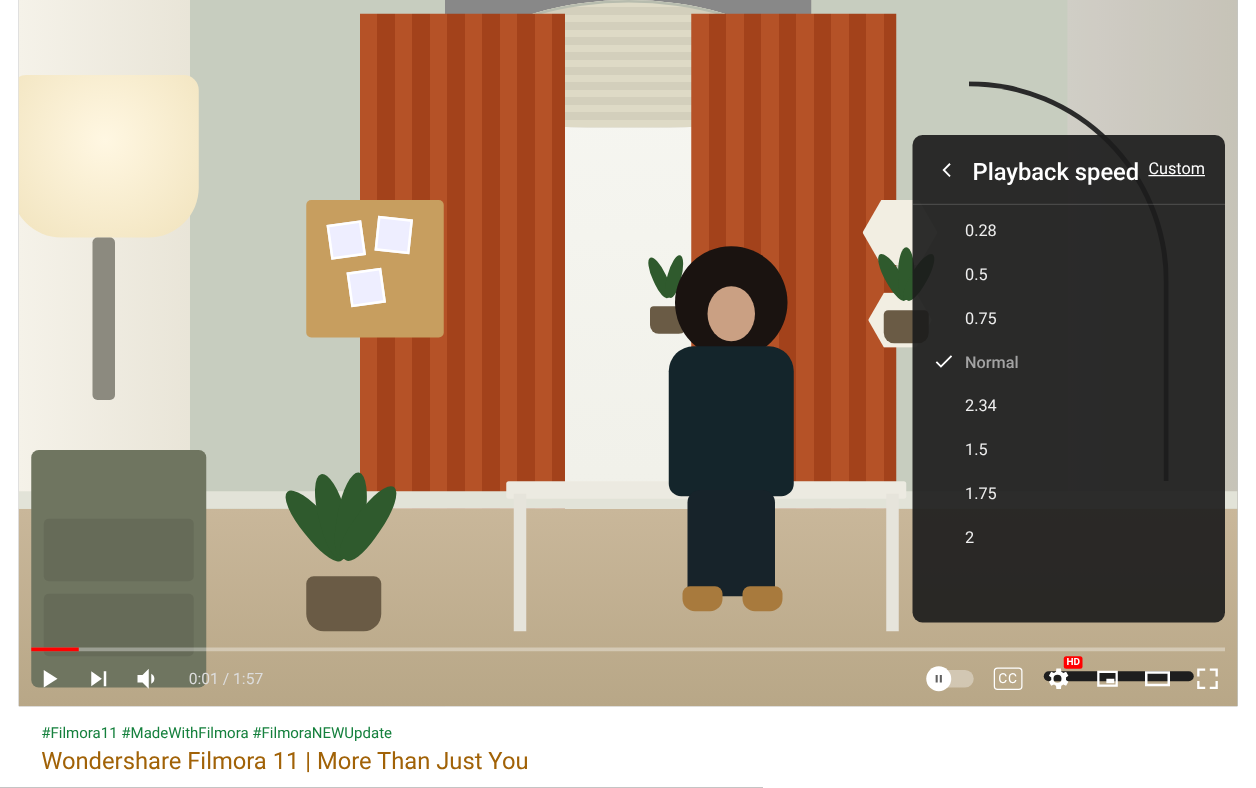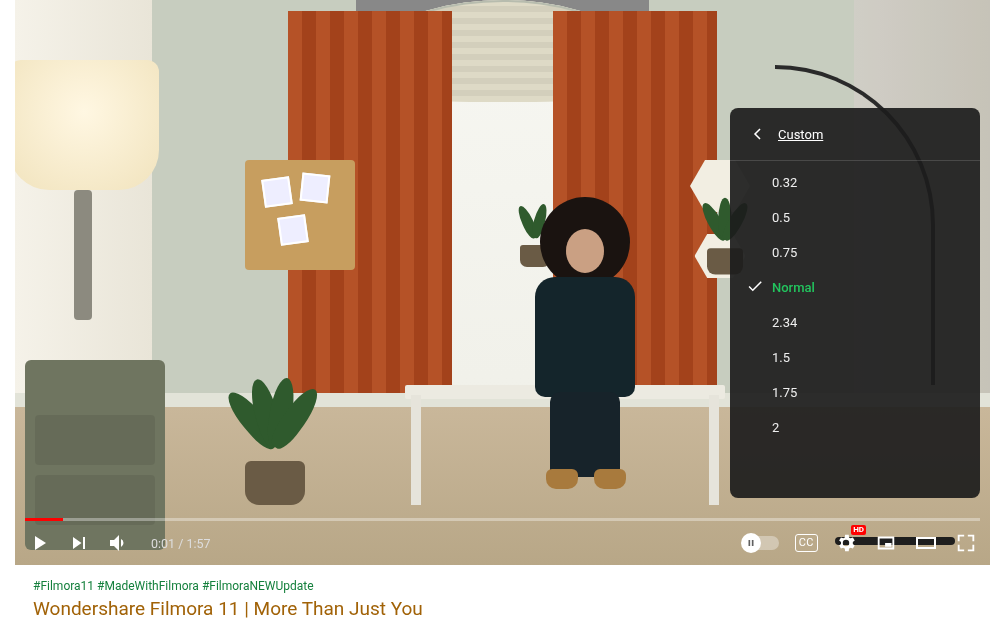--- a/index.html
+++ b/index.html
@@ -87,21 +87,21 @@
     background:rgba(28,28,28,.92); border-radius:8px; color:#eee;
     font-size:13px; display:flex; flex-direction:column; overflow:hidden;
   }
   .menu-header { display:flex; align-items:center; padding:14px 16px; border-bottom:1px solid rgba(255,255,255,.15);}
   .menu-header .back { margin-right:8px; display:flex; align-items:center;}
   .menu-header .title { flex:1; font-weight:500; color:#fff;}
   .menu-header .custom { color:#fff; text-decoration:underline; cursor:pointer; font-size:13px;}
   .menu-items { flex:1; overflow:auto; padding:4px 0;}
   .menu-item { display:flex; align-items:center; padding:10px 16px 10px 42px; cursor:pointer; color:#eee;}
   .menu-item .check { position:absolute; margin-left:-26px; }
-  .menu-item.sel { font-weight:500; color:#22c55e;}
+  .menu-item.sel { font-weight:500; color:#a3a3a3;}
 
   
   .progress { position:absolute; left:10px; right:10px; bottom:44px; height:3px; background:rgba(255,255,255,.35);}
   .progress .played { position:absolute; left:0; top:0; bottom:0; width:4%; background:#ff0000;}
 
   
   .controls { position:absolute; left:0; right:0; bottom:0; height:44px; display:flex; align-items:center; padding:0 12px; color:#fff;}
   .controls .left, .controls .right { display:flex; align-items:center; gap:16px;}
   .controls .spacer { flex:1;}
   .ctrl-icon { width:24px; height:24px; display:flex; align-items:center; justify-content:center; cursor:pointer; fill:#fff;}
@@ -197,25 +197,26 @@
         </div>
     </div>
 
     <div class="settings-menu">
       <div class="menu-header">
         <span class="back ctrl-icon">
           <svg width="18" height="18" viewBox="0 0 24 24">
               <path fill="#fff" d="M15.4 6 14 4.6 6.6 12 14 19.4 15.4 18l-6-6z"></path>
             </svg>
         </span>
+        <span class="title">Playback speed</span>
         <span class="custom">Custom</span>
       </div>
       <div class="menu-items" id="speed-list">
           <div class="menu-item">
-            <span>0.32</span>
+            <span>0.28</span>
           </div>
           <div class="menu-item">
             <span>0.5</span>
           </div>
           <div class="menu-item">
             <span>0.75</span>
           </div>
           <div class="menu-item sel">
             <span class="check"><svg width="18" height="18" viewBox="0 0 24 24" fill="#fff">
                 <path d="M9 16.2 4.8 12l-1.4 1.4L9 19 21 7l-1.4-1.4z"></path>

